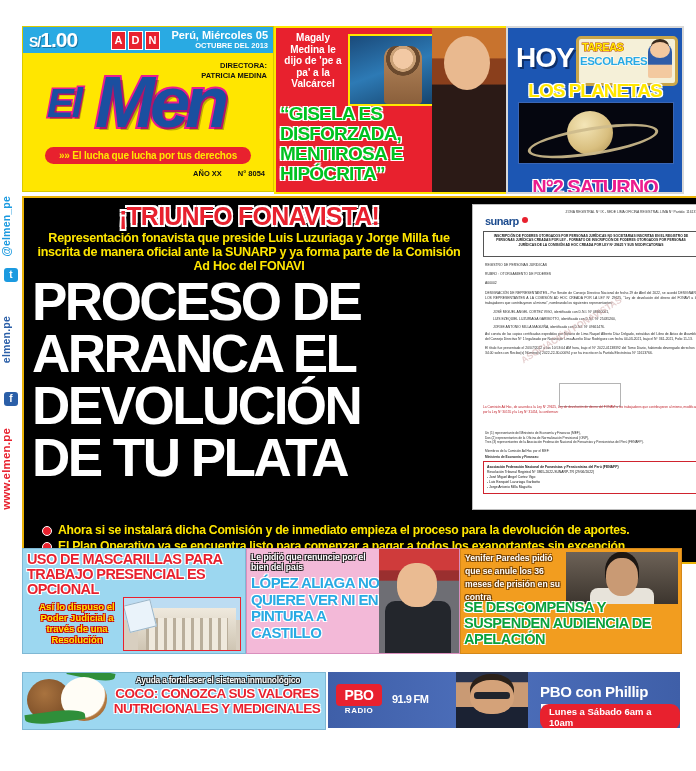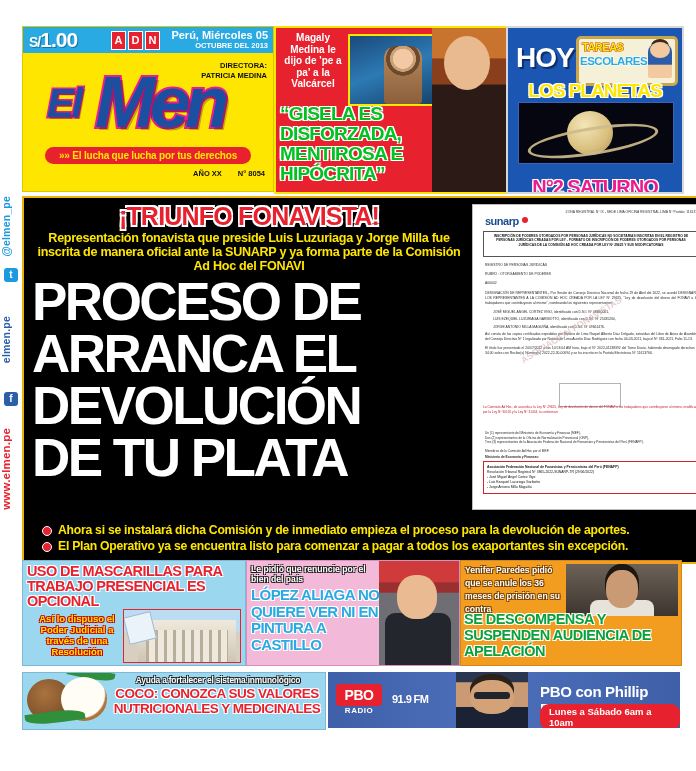--- a/index.html
+++ b/index.html
@@ -138,21 +138,21 @@
       line-height:4.6px;color:#2a2a2a;}
   .doc .redbox{position:absolute;left:10px;right:10px;top:256px;border:1px solid #d0232e;
       padding:3px;font-size:3.4px;line-height:5px;color:#111;box-sizing:border-box;}
   .doc .redbox b{display:block;}
   .doc .wm{position:absolute;left:40px;top:120px;font-size:9px;color:rgba(200,150,150,.45);
       transform:rotate(-32deg);font-weight:bold;white-space:nowrap;}
   .doc .stamp{position:absolute;left:86px;top:178px;width:60px;height:22px;
       border:1px solid #777;opacity:.55;}
 
   
-  .row2{position:absolute;left:22px;top:560px;width:658px;height:104px;}
+  .row2{position:absolute;left:22px;top:548px;width:658px;height:104px;}
   .b1{position:absolute;left:0;top:0;width:222px;height:104px;background:#9cd7f0;
       border:1px solid #7fb8d4;overflow:hidden;}
   .b1 .h{position:absolute;left:4px;top:3px;width:212px;font-size:14.5px;font-weight:bold;
       color:#e8212e;line-height:15px;letter-spacing:-.6px;
       text-shadow:-1px -1px 0 #fff,1px -1px 0 #fff,-1px 1px 0 #fff,1px 1px 0 #fff;}
   .b1 .k{position:absolute;left:6px;top:52px;width:96px;text-align:center;font-size:9.5px;
       font-weight:bold;color:#ffe600;line-height:11px;
       text-shadow:-.9px -.9px 0 #c00,.9px -.9px 0 #c00,-.9px .9px 0 #c00,.9px .9px 0 #c00;}
   .b1 .ph{position:absolute;right:4px;top:48px;width:116px;height:52px;border:1px solid #e8212e;
       background:linear-gradient(#bcdcf2 0 42%,#d8cfc0 43% 100%);overflow:hidden;}

